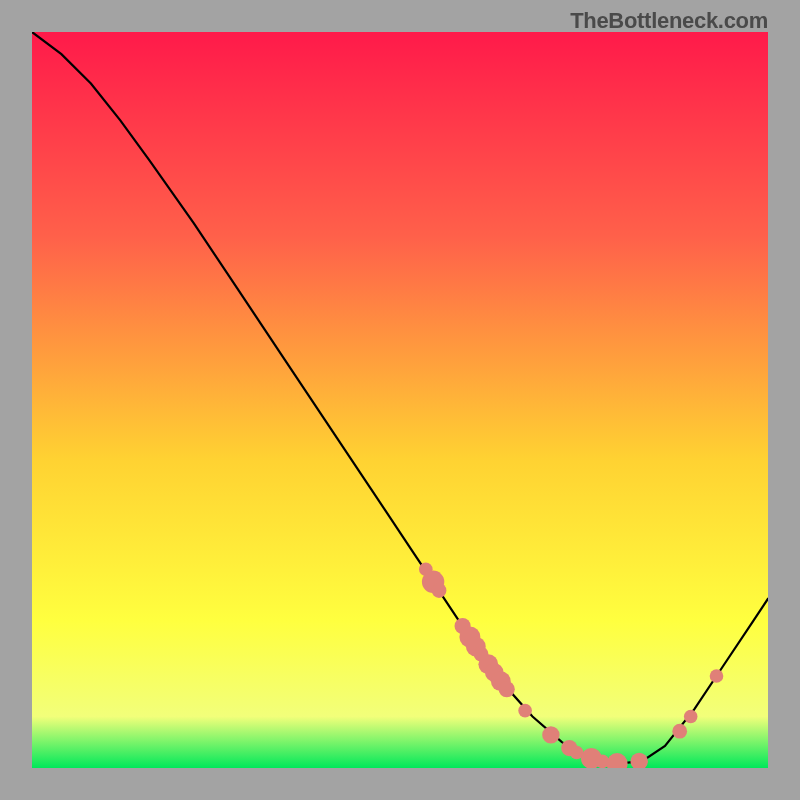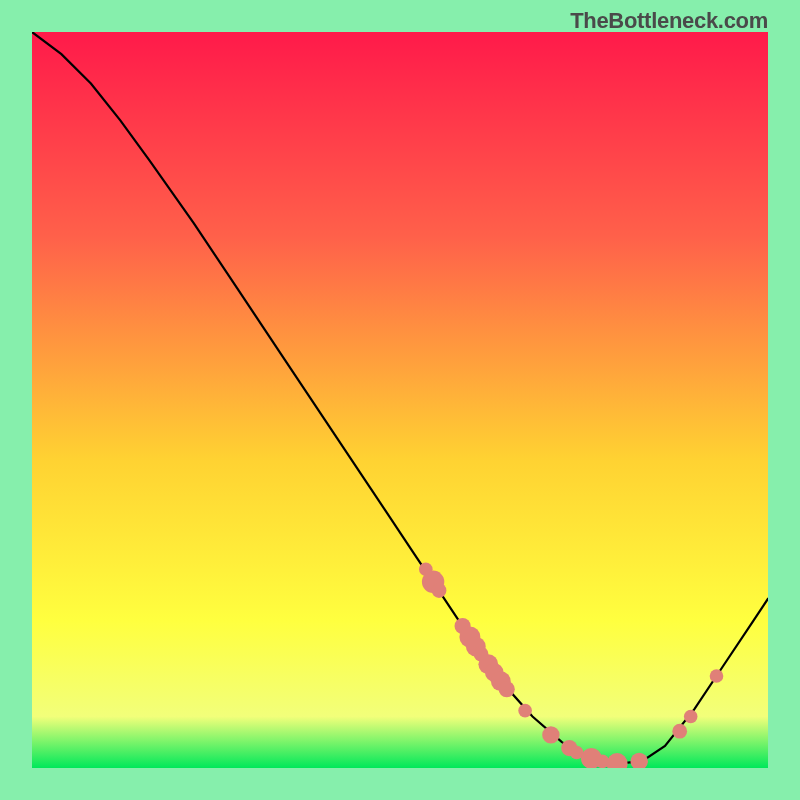--- a/index.html
+++ b/index.html
@@ -1,21 +1,21 @@
 <!DOCTYPE html>
 <html><head>
 <meta charset="utf-8">
 <style>
   * { margin: 0; padding: 0; box-sizing: border-box; }
   html, body { width: 800px; height: 800px; overflow: hidden; background: #000; }
   .frame {
     position: relative;
     width: 800px;
     height: 800px;
-    background: #86efac;
+    background: #a3a3a3;
   }
   .plot-area {
     position: absolute;
     left: 32px;
     top: 32px;
     width: 736px;
     height: 736px;
   }
   .watermark {
     position: absolute;

